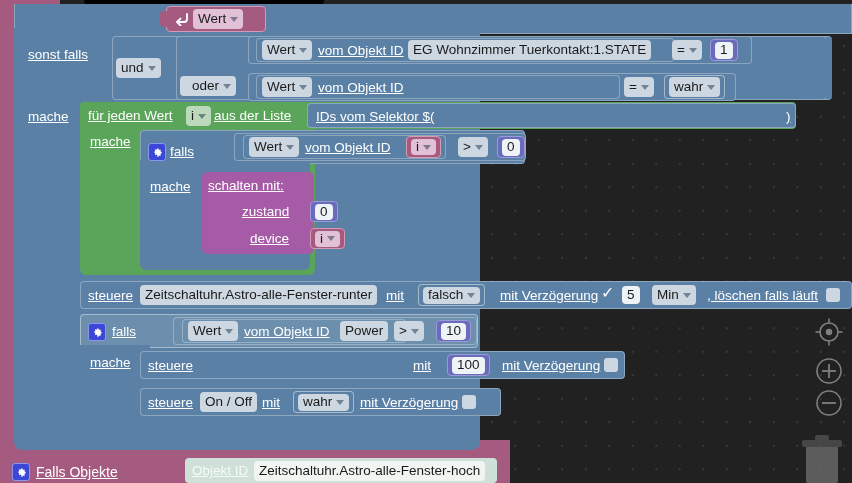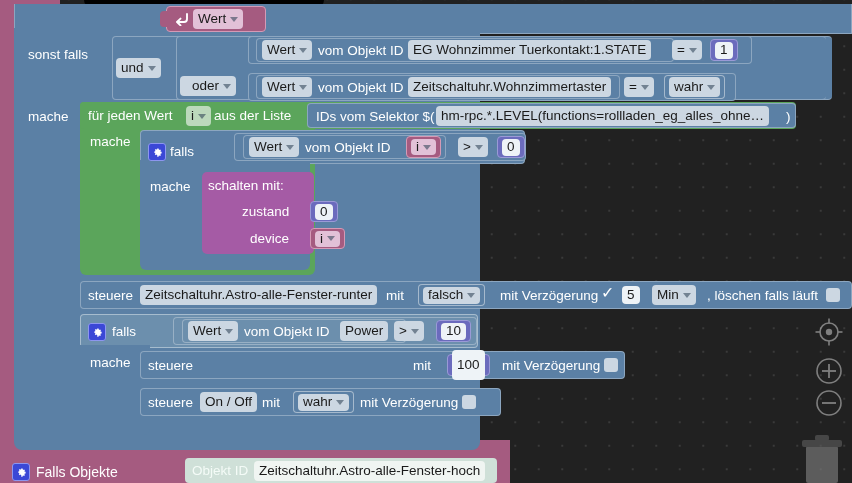--- a/index.html
+++ b/index.html
@@ -39,20 +39,21 @@
 
   .stroke { border: 1px solid rgba(255,255,255,0.30); }
 
   
   .lbl {
     color: #ffffff;
     font-size: 13.5px;
     line-height: 1;
     white-space: nowrap;
     position: absolute;
+    text-decoration: underline;
   }
   .lbl-dark { color: #202020; }
 
   
   .field {
     position: absolute;
     display: inline-flex;
     align-items: center;
     box-sizing: border-box;
     height: 20px;
@@ -209,21 +210,20 @@
     <span class="field f-white" style="position:relative; height:17px;">1</span>
   </div>
 
   <div class="blk c-blue stroke" style="left:248px; top:73px; width:488px; height:28px; border-radius:4px;"></div>
   <div class="blk c-blue stroke" style="left:256px; top:75px; width:364px; height:24px; border-radius:4px;"></div>
   <div class="field f-light" style="left:262px; top:77px;">
     <span>Wert</span>
     <span class="caret"></span>
   </div>
   <div class="lbl" style="left:318px; top:81px;">vom Objekt ID</div>
-  <div class="field f-light" style="left:408px; top:77px;">Zeitschaltuhr.Wohnzimmertaster</div>
   <div class="field f-light" style="left:624px; top:77px;">
     <span>=</span>
     <span class="caret"></span>
   </div>
   <div class="valblk v-logic" style="left:664px; top:75px; height:24px; border-radius:4px;">
     <span class="field f-light" style="position:relative;">
       <span>wahr</span>
       <span class="caret"></span>
     </span>
   </div>
@@ -235,21 +235,20 @@
 
   <div class="lbl" style="left:88px; top:109px;">für jeden Wert</div>
   <div class="field f-lightg" style="left:186px; top:106px;">
     <span>i</span>
     <span class="caret"></span>
   </div>
   <div class="lbl" style="left:214px; top:109px;">aus der Liste</div>
 
   <div class="blk c-blue stroke" style="left:307px; top:103px; width:489px; height:25px; border-radius:4px;"></div>
   <div class="lbl" style="left:316px; top:110px;">IDs vom Selektor $(</div>
-  <div class="field f-light" style="left:436px; top:106px;">hm-rpc.*.LEVEL(functions=rollladen_eg_alles_ohne…</div>
   <div class="lbl" style="left:786px; top:110px;">)</div>
 
   <div class="lbl" style="left:90px; top:135px;">mache</div>
 
   <div class="blk c-blue stroke" style="left:140px; top:130px; width:385px; height:34px; border-radius:4px;"></div>
   <div class="blk c-blue" style="left:140px; top:160px; width:170px; height:110px; border-radius:0 0 6px 6px;"></div>
 
   <div class="gear" style="left:148px; top:143px;">
     <svg width="11" height="11" viewBox="0 0 16 16">
       <path fill="#ffffff" d="M8 5.2A2.8 2.8 0 1 0 8 10.8 2.8 2.8 0 0 0 8 5.2zm0 4.2A1.4 1.4 0 1 1 8 6.6a1.4 1.4 0 0 1 0 2.8z"></path>
@@ -341,21 +340,21 @@
   <div class="valblk v-number" style="left:436px; top:320px; height:22px; border-radius:4px;">
     <span class="field f-white" style="position:relative; height:17px;">10</span>
   </div>
 
   <div class="lbl" style="left:90px; top:356px;">mache</div>
 
   <div class="blk c-blue stroke" style="left:140px; top:351px; width:485px; height:28px; border-radius:4px;"></div>
   <div class="lbl" style="left:148px; top:359px;">steuere</div>
   <div class="lbl" style="left:413px; top:359px;">mit</div>
   <div class="valblk v-number" style="left:447px; top:354px; height:22px; border-radius:4px;">
-    <span class="field f-white" style="position:relative; height:30px;">100</span>
+    <span class="field f-white" style="position:relative; height:17px;">100</span>
   </div>
   <div class="lbl" style="left:502px; top:359px;">mit Verzögerung</div>
   <div class="cbx" style="left:604px; top:358px;"></div>
 
   <div class="blk c-blue stroke" style="left:140px; top:388px; width:361px; height:28px; border-radius:4px;"></div>
   <div class="lbl" style="left:148px; top:396px;">steuere</div>
   <div class="field f-light" style="left:200px; top:392px;">On / Off</div>
   <div class="lbl" style="left:262px; top:396px;">mit</div>
   <div class="valblk v-logic" style="left:293px; top:391px; height:22px; border-radius:4px;">
     <span class="field f-light" style="position:relative; height:17px;">

